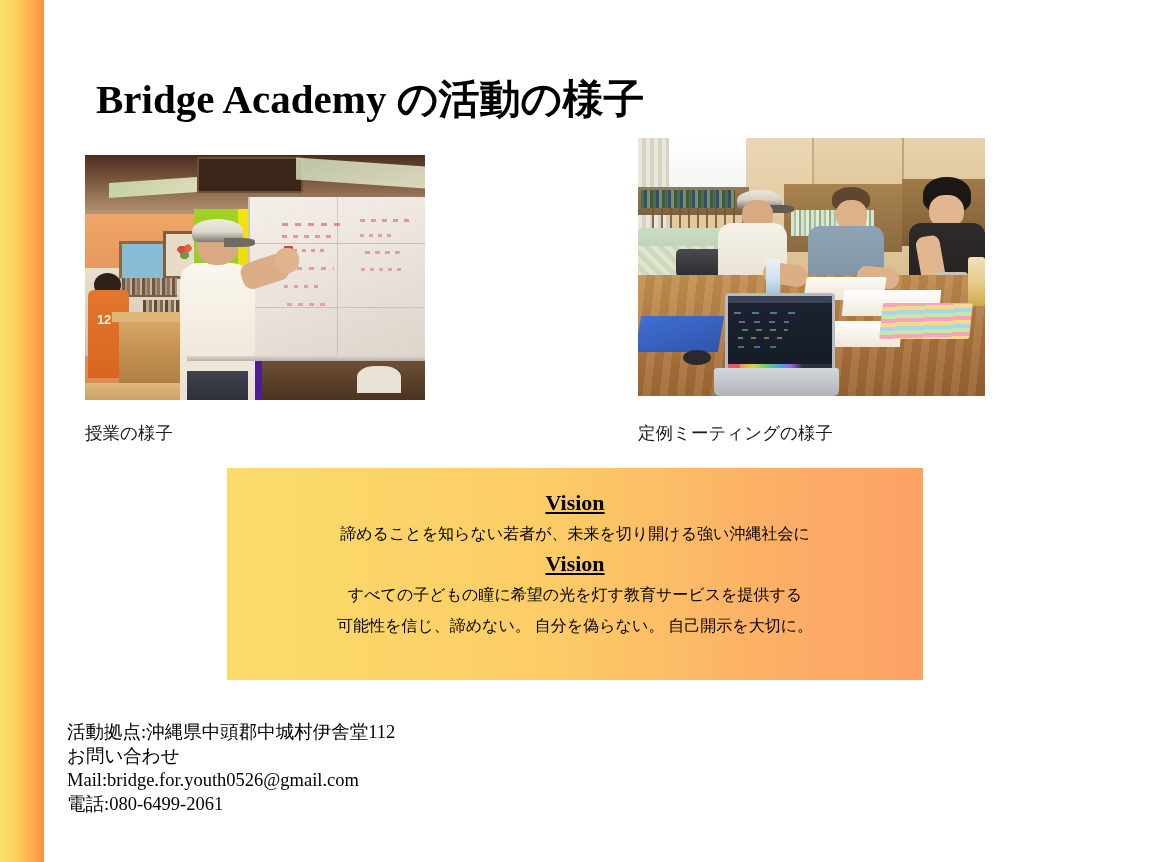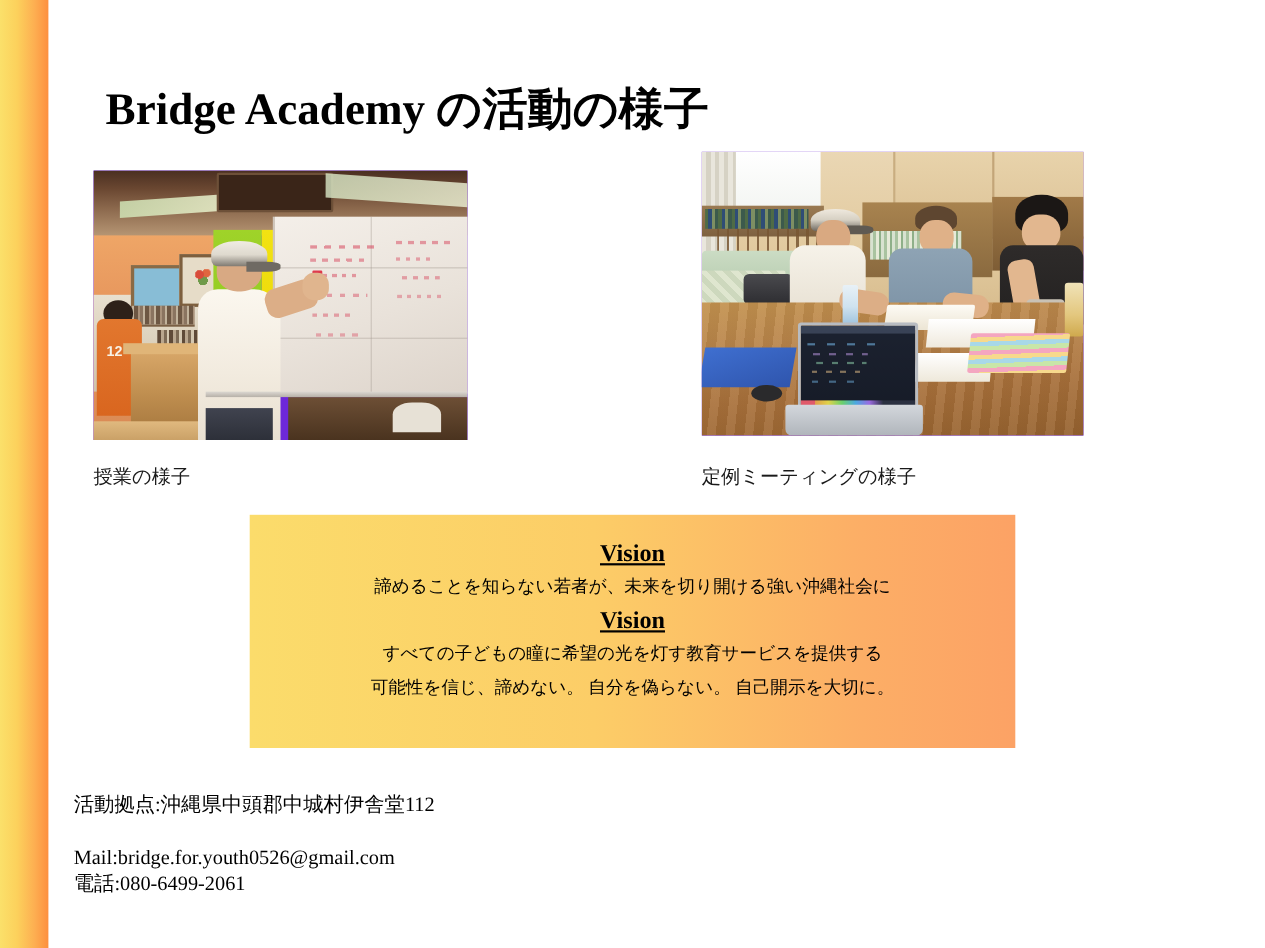--- a/index.html
+++ b/index.html
@@ -21,21 +21,21 @@
   
   #page-title {
     position: absolute; left: 96px; top: 50px;
     font-size: 41px; font-weight: bold;
     letter-spacing: 0px; line-height: 1.1;
     white-space: nowrap;
   }
   
   .photo {
     position: absolute; overflow: hidden;
-    background: #6d28d9;
+    background: #4c1d95;
   }
   #photo-classroom { left: 85px; top: 155px; width: 340px; height: 245px; }
   #photo-meeting   { left: 638px; top: 138px; width: 347px; height: 258px; }
 
   .caption {
     position: absolute;
     font-size: 17.5px;
     font-family: "Liberation Serif", "DejaVu Serif", serif;
     color: #1a1a1a;
     white-space: nowrap;
@@ -59,21 +59,21 @@
   }
   .vmv-body {
     font-size: 16px; line-height: 31px;
     white-space: nowrap;
   }
   
   #footer-block {
     position: absolute; left: 67px; top: 720px;
     font-size: 18.5px; line-height: 24px;
   }
-  #footer-location { margin-bottom: 24px; }
+  #footer-location { }
   .footer-line { white-space: nowrap; }
 
   
   .pimg { position: absolute; left:0; top:0; width:100%; height:100%; }
 
   
   #cl-ceiling {
     position:absolute; left:0; top:0; width:100%; height:24%;
     background: linear-gradient(180deg,#4a2f21 0%,#6a4731 28%,#8d6a4e 60%,#b59573 100%);
   }
@@ -526,15 +526,16 @@
 <div id="vmv-panel">
   <div class="vmv-head">Vision</div>
   <div class="vmv-body">諦めることを知らない若者が、未来を切り開ける強い沖縄社会に</div>
   <div class="vmv-head">Vision</div>
   <div class="vmv-body">すべての子どもの瞳に希望の光を灯す教育サービスを提供する</div>
   <div class="vmv-body">可能性を信じ、諦めない。 自分を偽らない。 自己開示を大切に。</div>
 </div>
 
 <div id="footer-block">
   <div id="footer-location" class="footer-line">活動拠点:沖縄県中頭郡中城村伊舎堂112</div>
+  <div class="footer-line">お問い合わせ</div>
   <div class="footer-line">Mail:bridge.for.youth0526@gmail.com</div>
   <div class="footer-line">電話:080-6499-2061</div>
 </div>
 
 </body></html>

